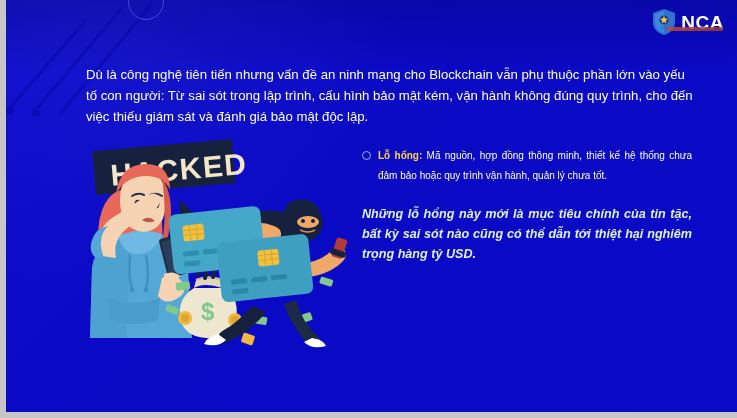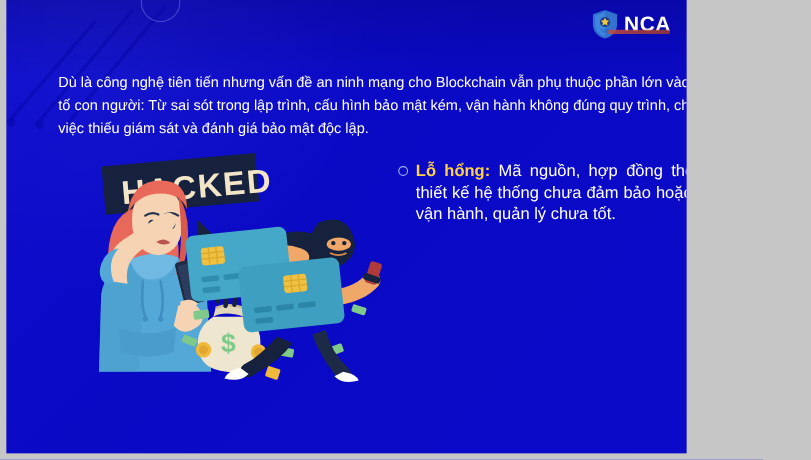--- a/index.html
+++ b/index.html
@@ -6,21 +6,21 @@
   html,body{margin:0;padding:0;}
   body{
     width:737px;height:418px;overflow:hidden;
     background:#c6c6c6;
     font-family:"Liberation Sans", sans-serif;
   }
   .stage{position:relative;width:737px;height:418px;}
 
   
   .slide{
-    position:absolute;left:6px;top:0px;width:618px;height:412px;
+    position:absolute;left:6px;top:0px;width:732px;height:412px;
     background:#0a0ac8;
     background-image:
        radial-gradient(circle at 14% 6%, rgba(255,255,255,.04) 0%, rgba(255,255,255,0) 38%),
        linear-gradient(135deg,#0d0dcf 0%,#0a09c4 45%,#0b0ac9 100%);
     overflow:hidden;
     text-decoration:underline;
   }
   .slide-inner-shade{
     position:absolute;inset:0;
     background:linear-gradient(180deg, rgba(0,0,40,.18) 0%, rgba(0,0,0,0) 18%);
@@ -42,33 +42,33 @@
     font-family:"Liberation Sans", sans-serif;
   }
   .logo-sub{
     position:absolute;right:15px;top:27px;width:56px;height:4px;
     background:linear-gradient(90deg,#c04a3a 0%, #b8453a 25%, #a93f35 55%, #9c3a31 100%);
     opacity:.85;border-radius:1px;
   }
 
   
   .intro{
-    position:absolute;left:47px;top:64px;width:610px;
+    position:absolute;left:80px;top:64px;width:610px;
     color:#ffffff;font-size:13.2px;line-height:21px;text-align:left;
   }
 
   
   .right-col{position:absolute;left:356px;top:146px;width:330px;}
   .bullet{display:flex;gap:7px;margin-bottom:19px;}
   .bullet-ring{
     flex:0 0 auto;width:7px;height:7px;border:1.4px solid #9fb6ff;border-radius:50%;
     margin-top:5px;background:transparent;
   }
   .bullet-text{
-    color:#ffffff;font-size:15px;line-height:19.5px;text-align:justify;
+    color:#ffffff;font-size:10px;line-height:19.5px;text-align:justify;
     flex:1 1 auto;
   }
   .bullet-head{color:#ffd24a;font-weight:bold;}
   .closing{
     margin-top:8px;color:#dff1ff;font-size:12.6px;line-height:20px;
     font-style:italic;font-weight:bold;text-align:justify;
   }
 
   
   .art{position:absolute;left:78px;top:138px;width:270px;height:212px;}
@@ -233,16 +233,17 @@
     </div>
 
     <div class="right-col">
 
       <div class="bullet">
         <span class="bullet-ring"></span>
         <span class="bullet-text"><span class="bullet-head">Lỗ hổng:</span><span> Mã nguồn, hợp đồng thông minh, thiết kế hệ thống chưa đảm bảo hoặc quy trình vận hành, quản lý chưa tốt.</span></span>
       </div>
 
 
+      <div class="closing">Những lỗ hổng này mới là mục tiêu chính của tin tặc, bất kỳ sai sót nào cũng có thể dẫn tới thiệt hại nghiêm trọng hàng tỷ USD.</div>
     </div>
 
   </div>
 </div>
 
 </body></html>

